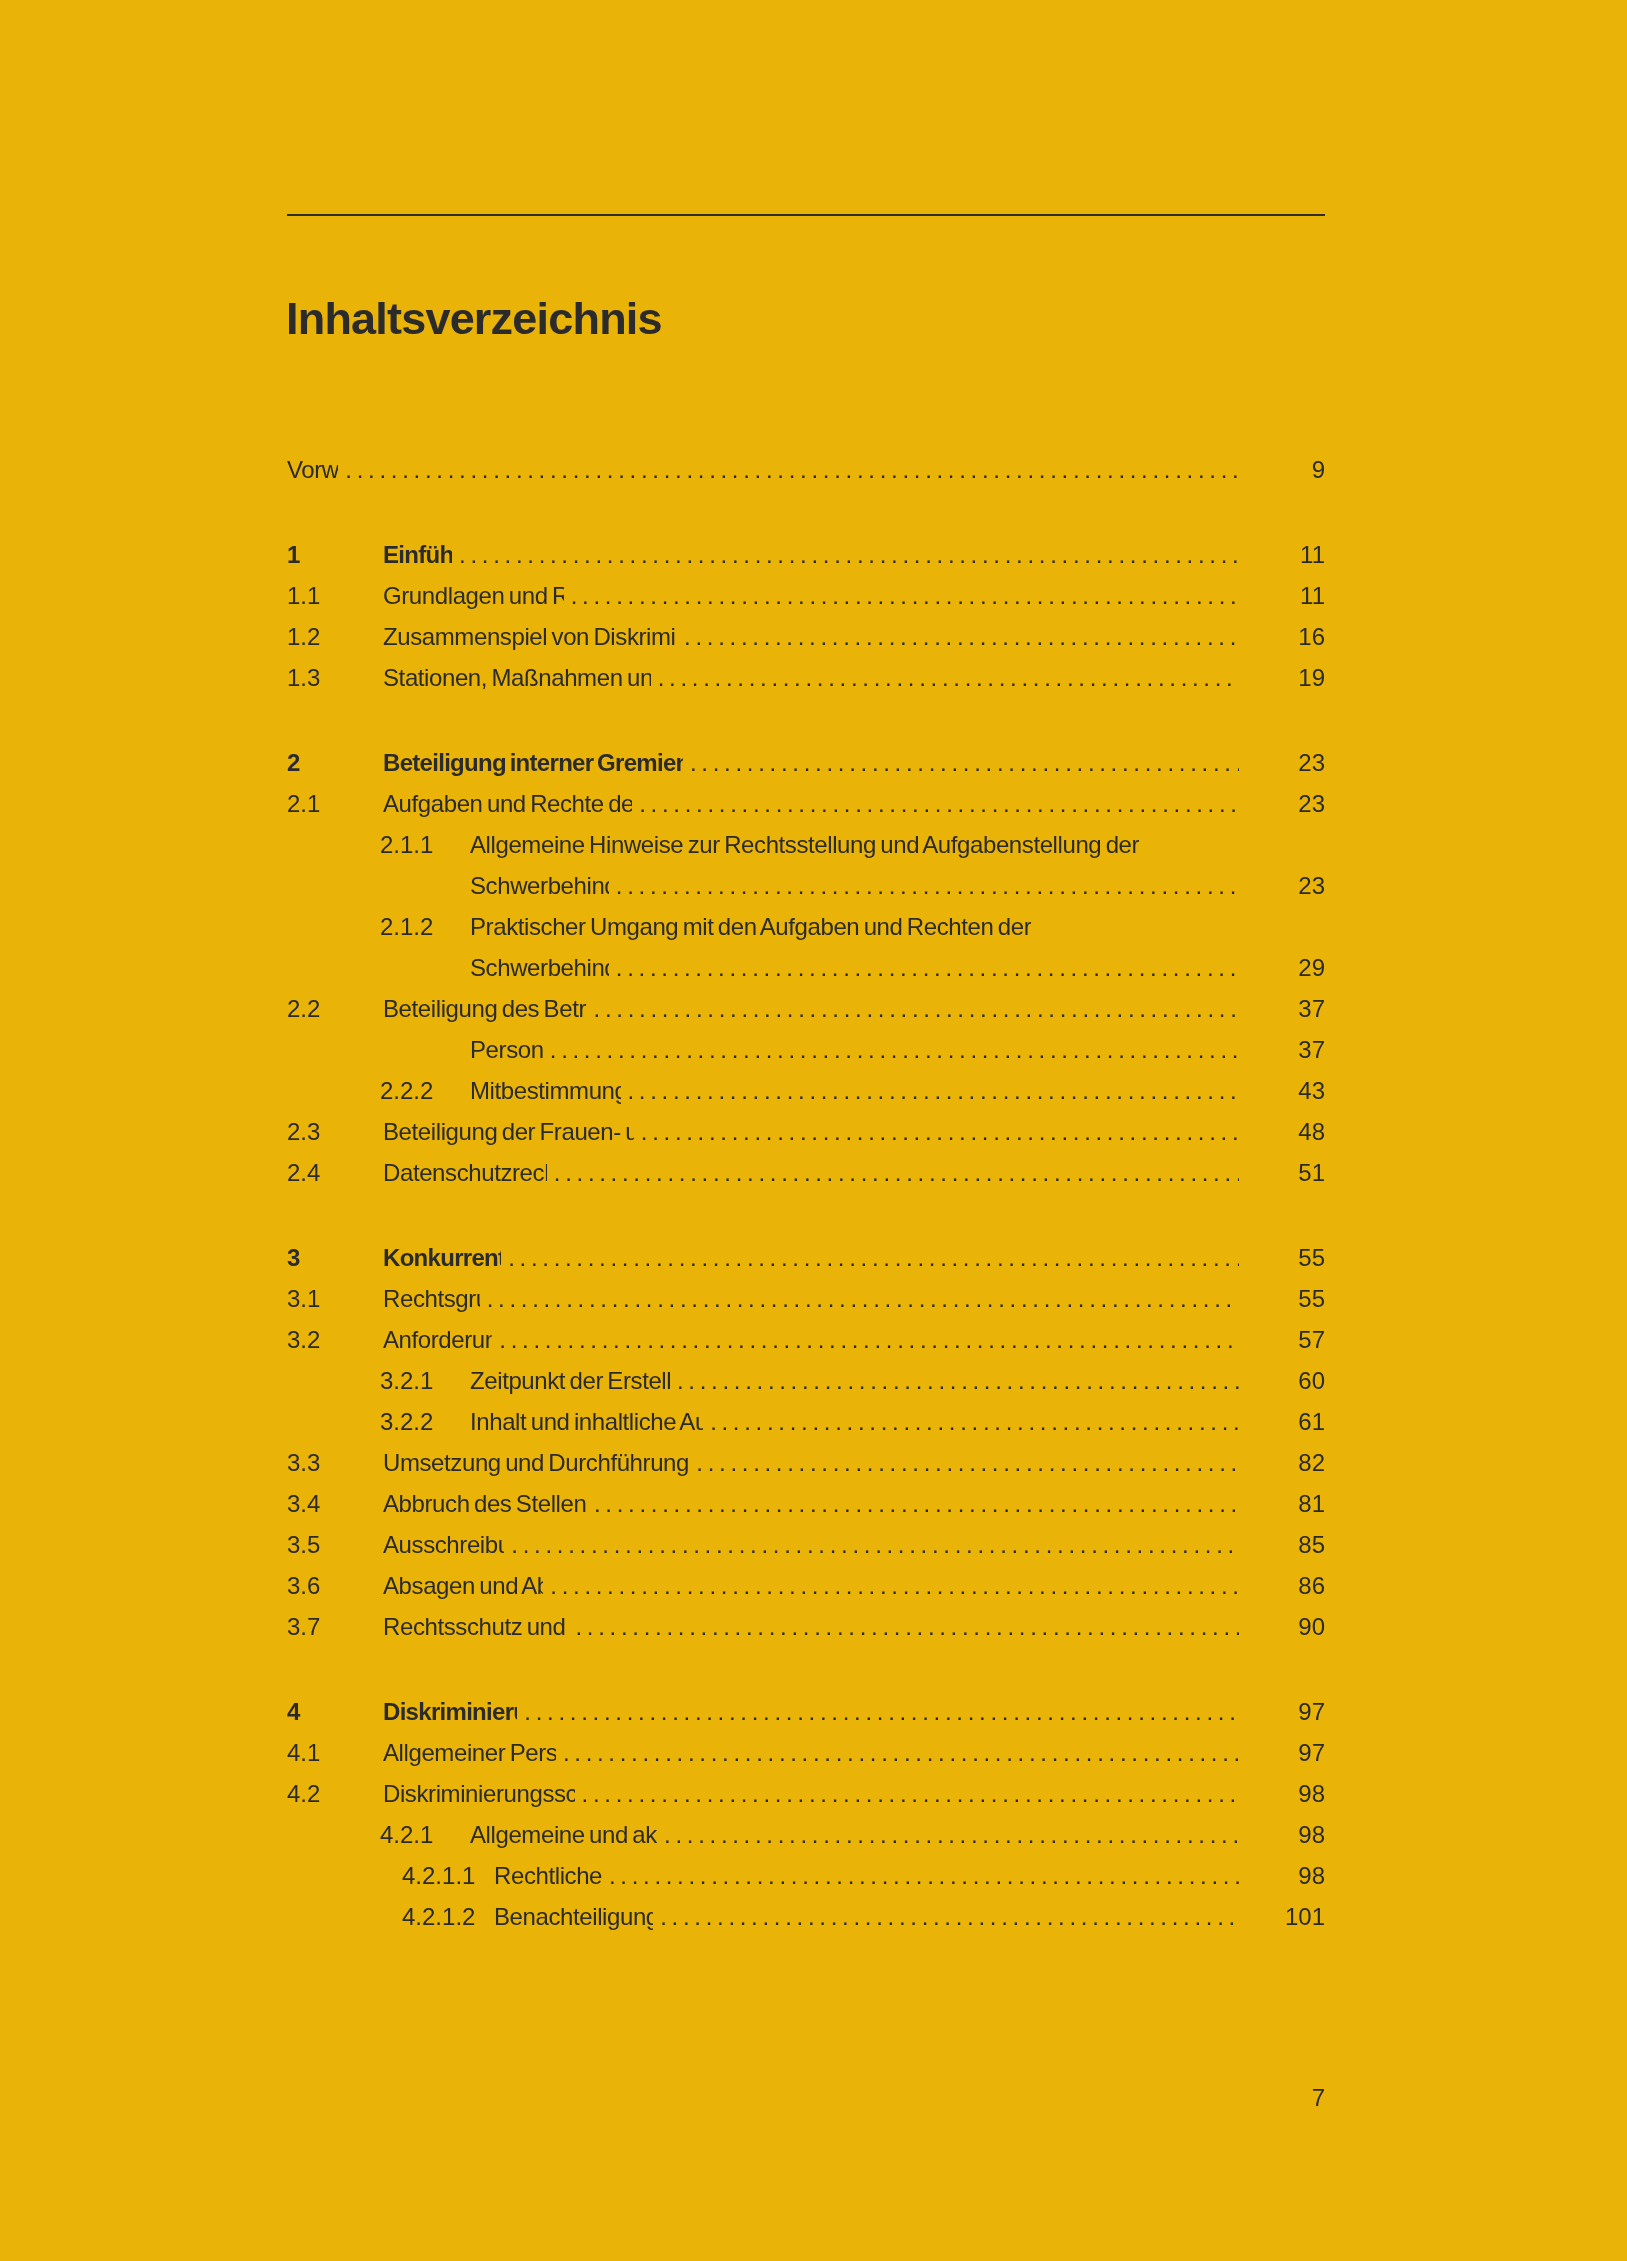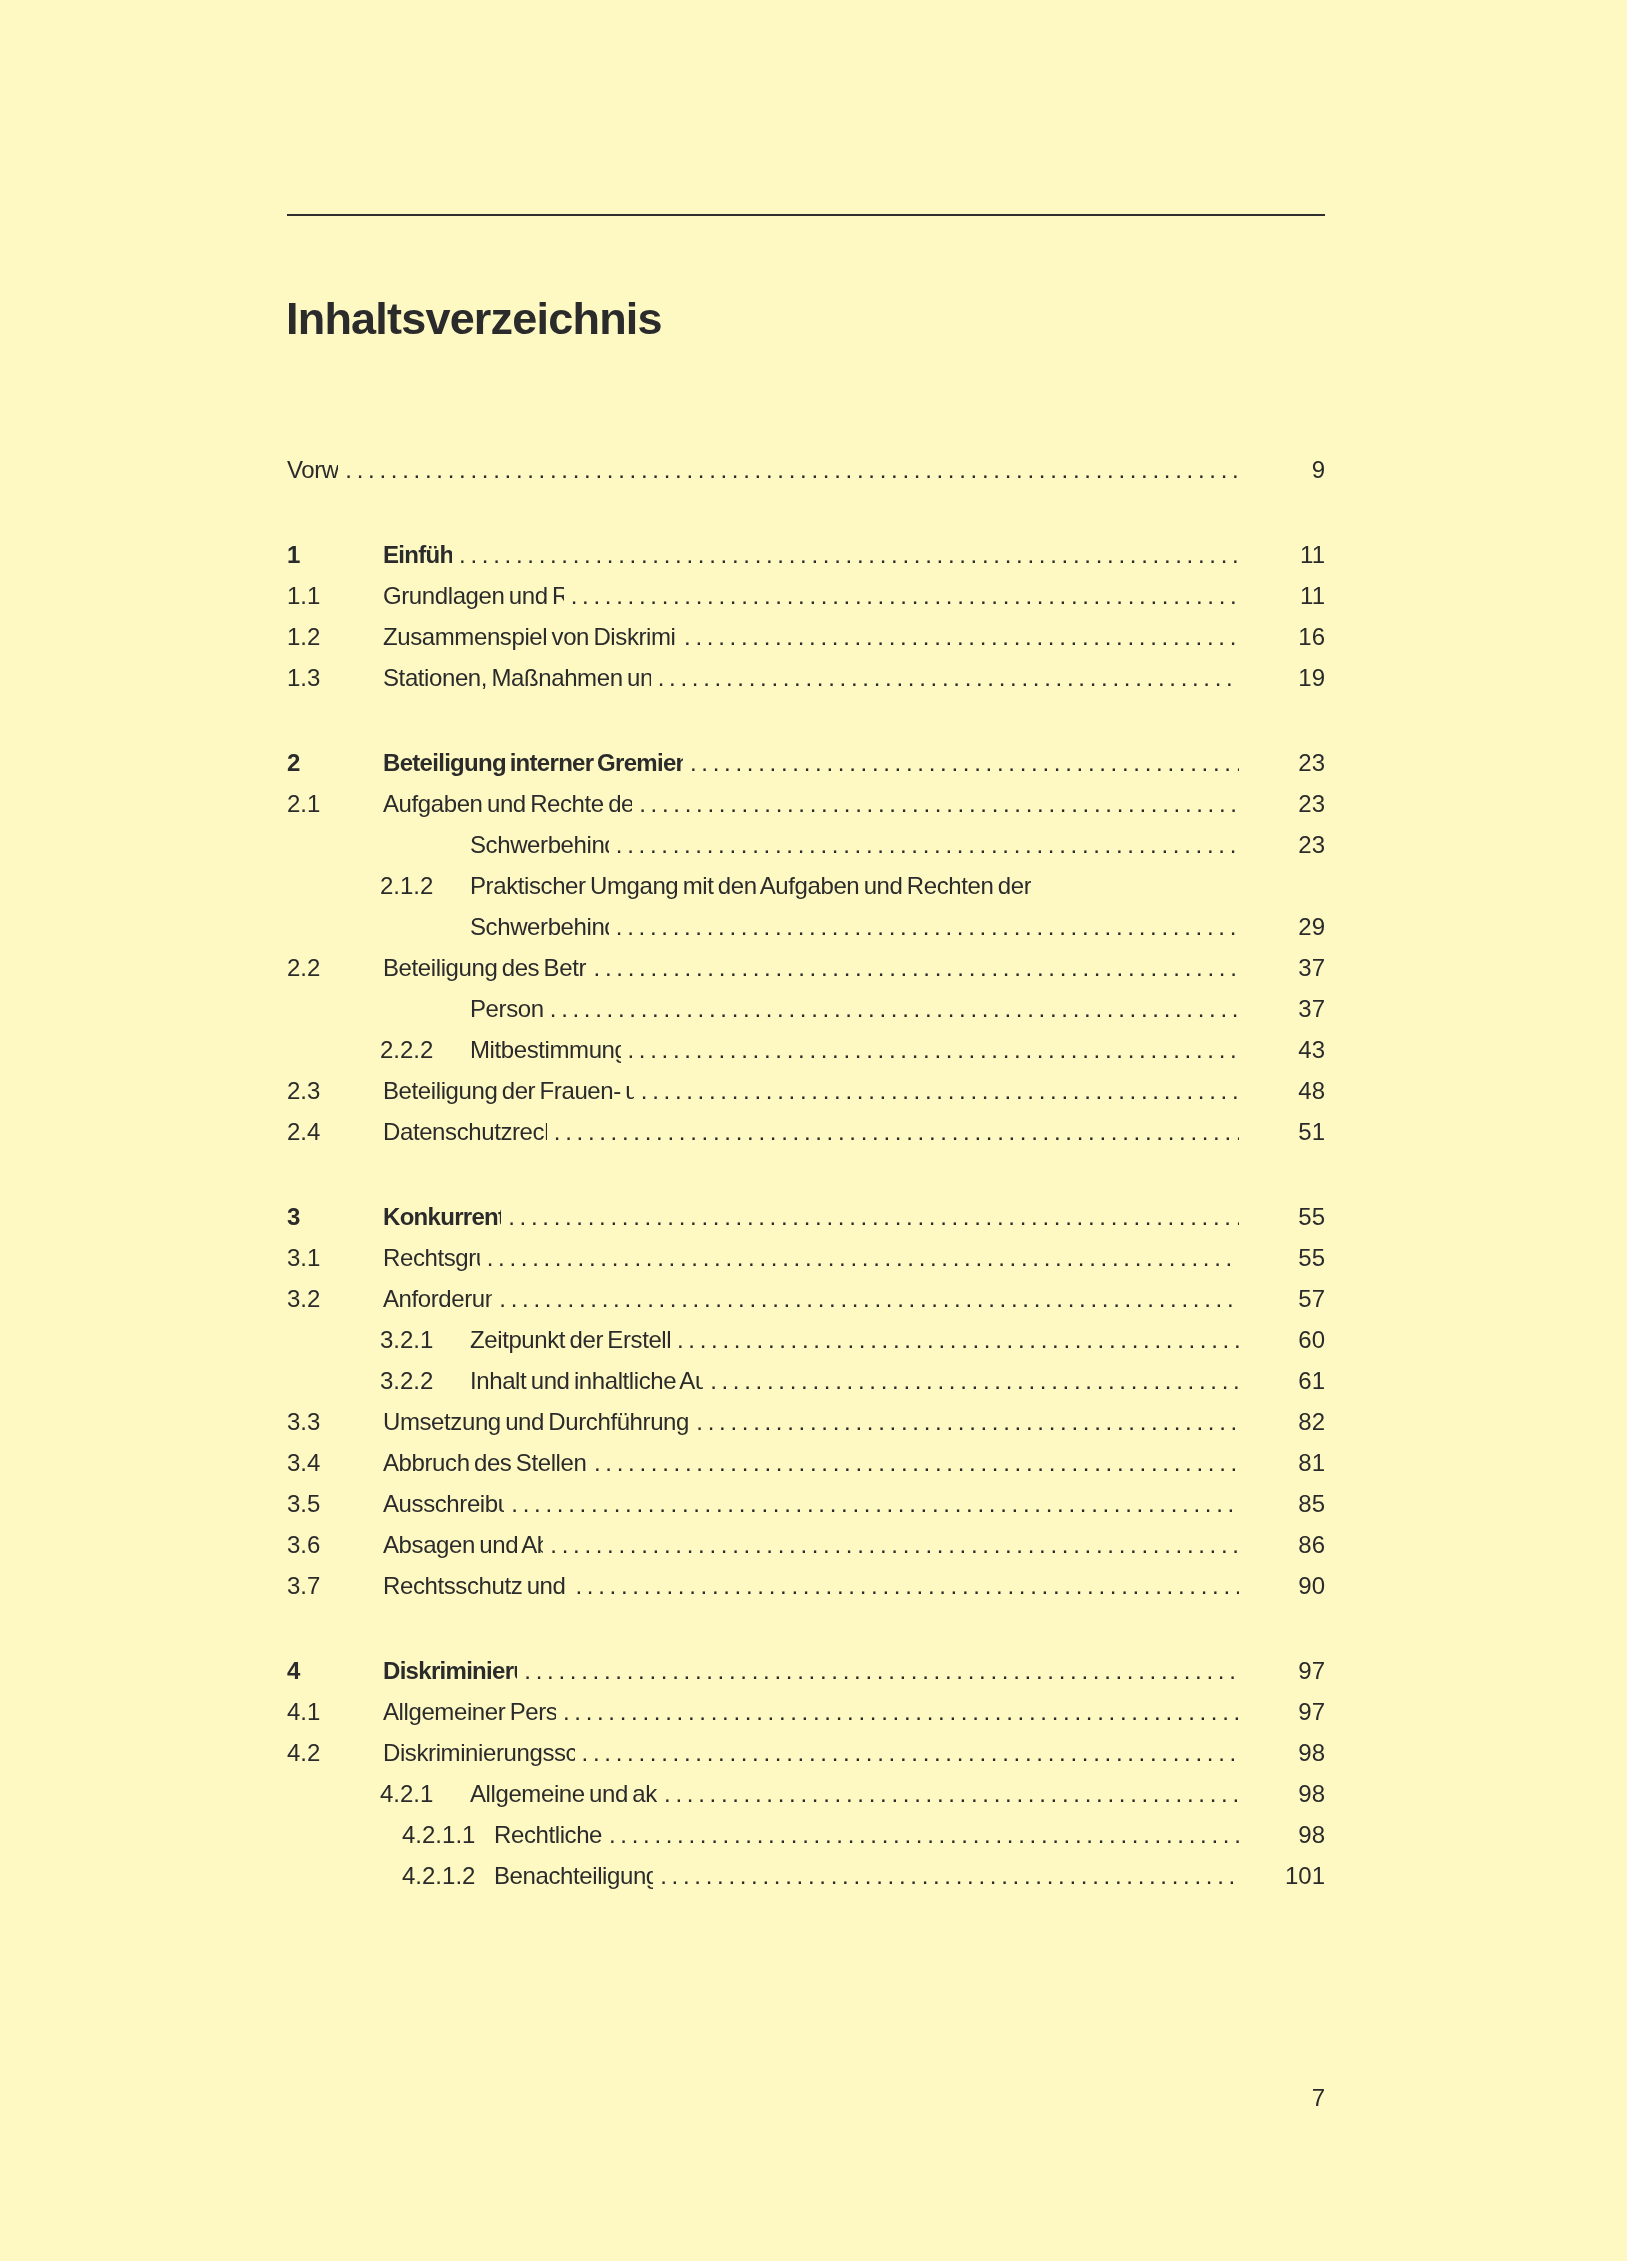--- a/index.html
+++ b/index.html
@@ -4,21 +4,21 @@
 <style>
   html, body {
     margin: 0;
     padding: 0;
     background: #ffffff;
   }
   .sheet {
     position: relative;
     width: 1628px;
     height: 2261px;
-    background: #fef9c3;
+    background: #eab308;
     font-family: "Liberation Sans", "DejaVu Sans", sans-serif;
     color: #2b2b2b;
     overflow: hidden;
   }
   .rule {
     position: absolute;
     left: 287px;
     top: 214px;
     width: 1038px;
     height: 2.3px;
@@ -153,20 +153,27 @@
         <span class="page">23</span>
       </div>
       <div class="row lvl1">
         <span class="num">2.1</span>
         <span class="entry">
           <span class="t">Aufgaben und Rechte der Schwerbehindertenvertretung</span>
           <span class="leader">........................................................................................................................</span>
         </span>
         <span class="page">23</span>
       </div>
+      <div class="row lvl3">
+        <span class="num">2.1.1</span>
+        <span class="entry">
+          <span class="t">Allgemeine Hinweise zur Rechtsstellung und Aufgabenstellung der</span>
+        </span>
+        <span class="page"></span>
+      </div>
       <div class="row lvl3 cont">
         <span class="num"></span>
         <span class="entry">
           <span class="t">Schwerbehindertenvertretung</span>
           <span class="leader">........................................................................................................................</span>
         </span>
         <span class="page">23</span>
       </div>
       <div class="row lvl3">
         <span class="num">2.1.2</span>

